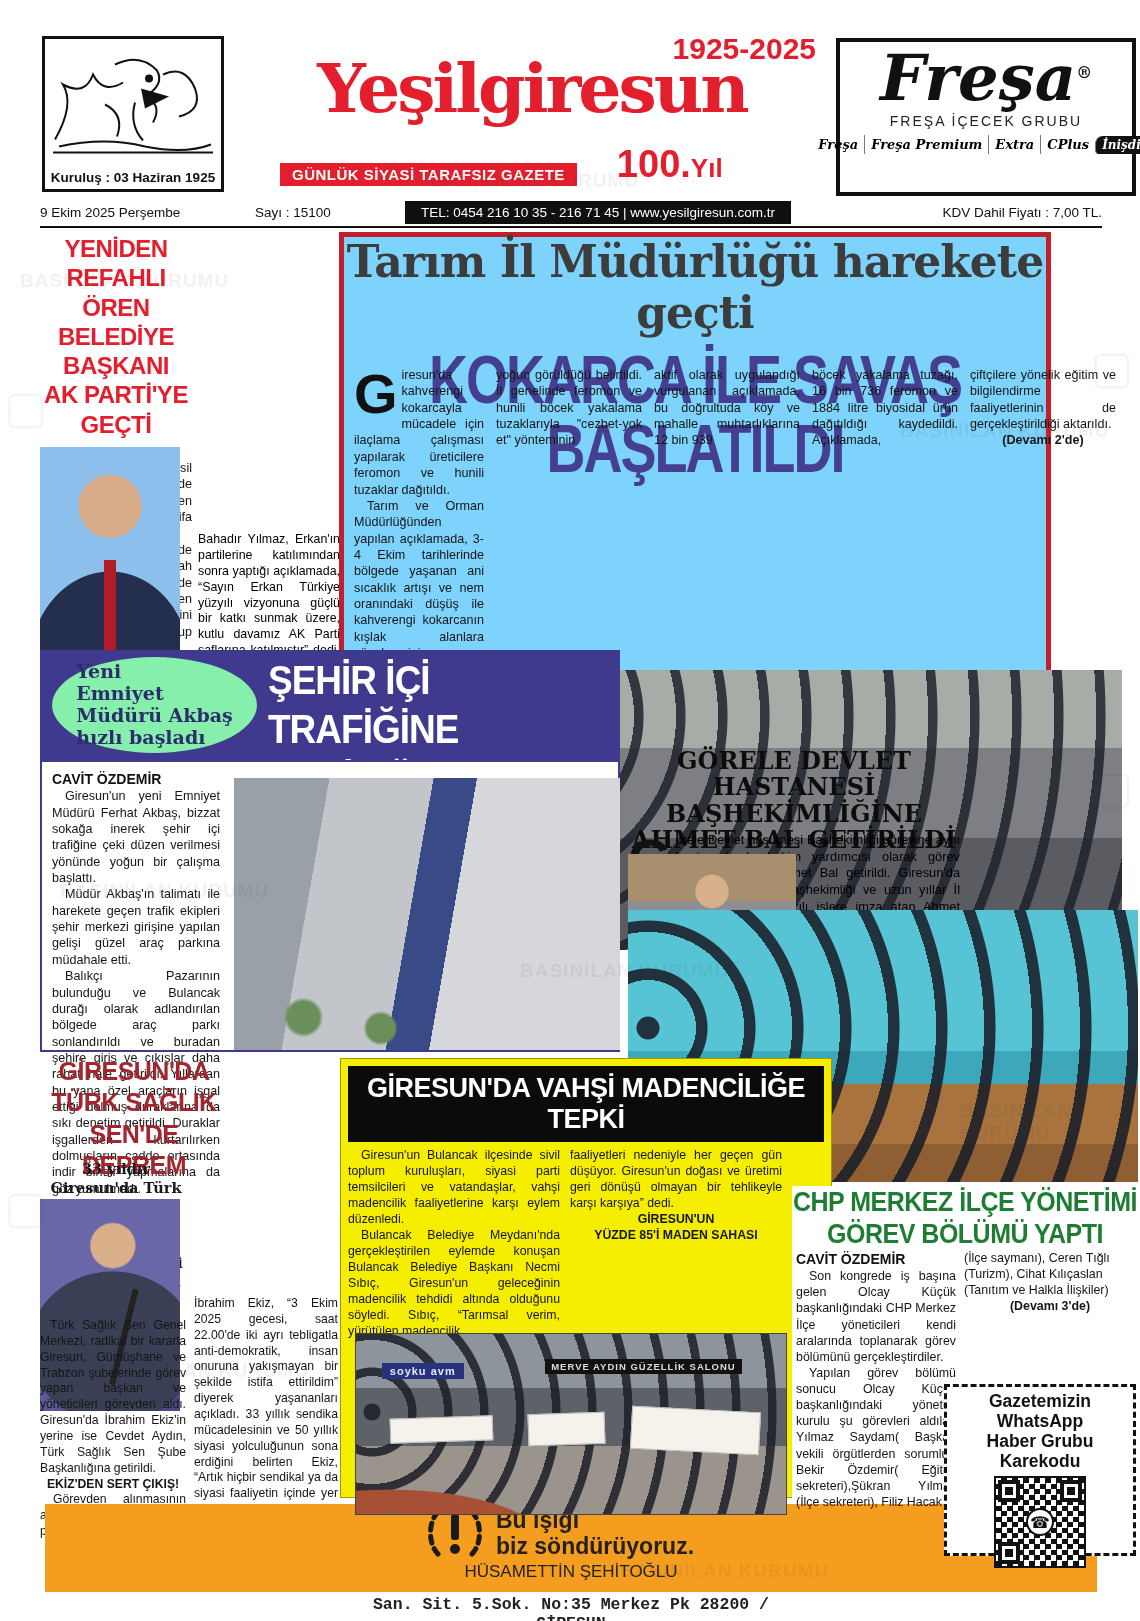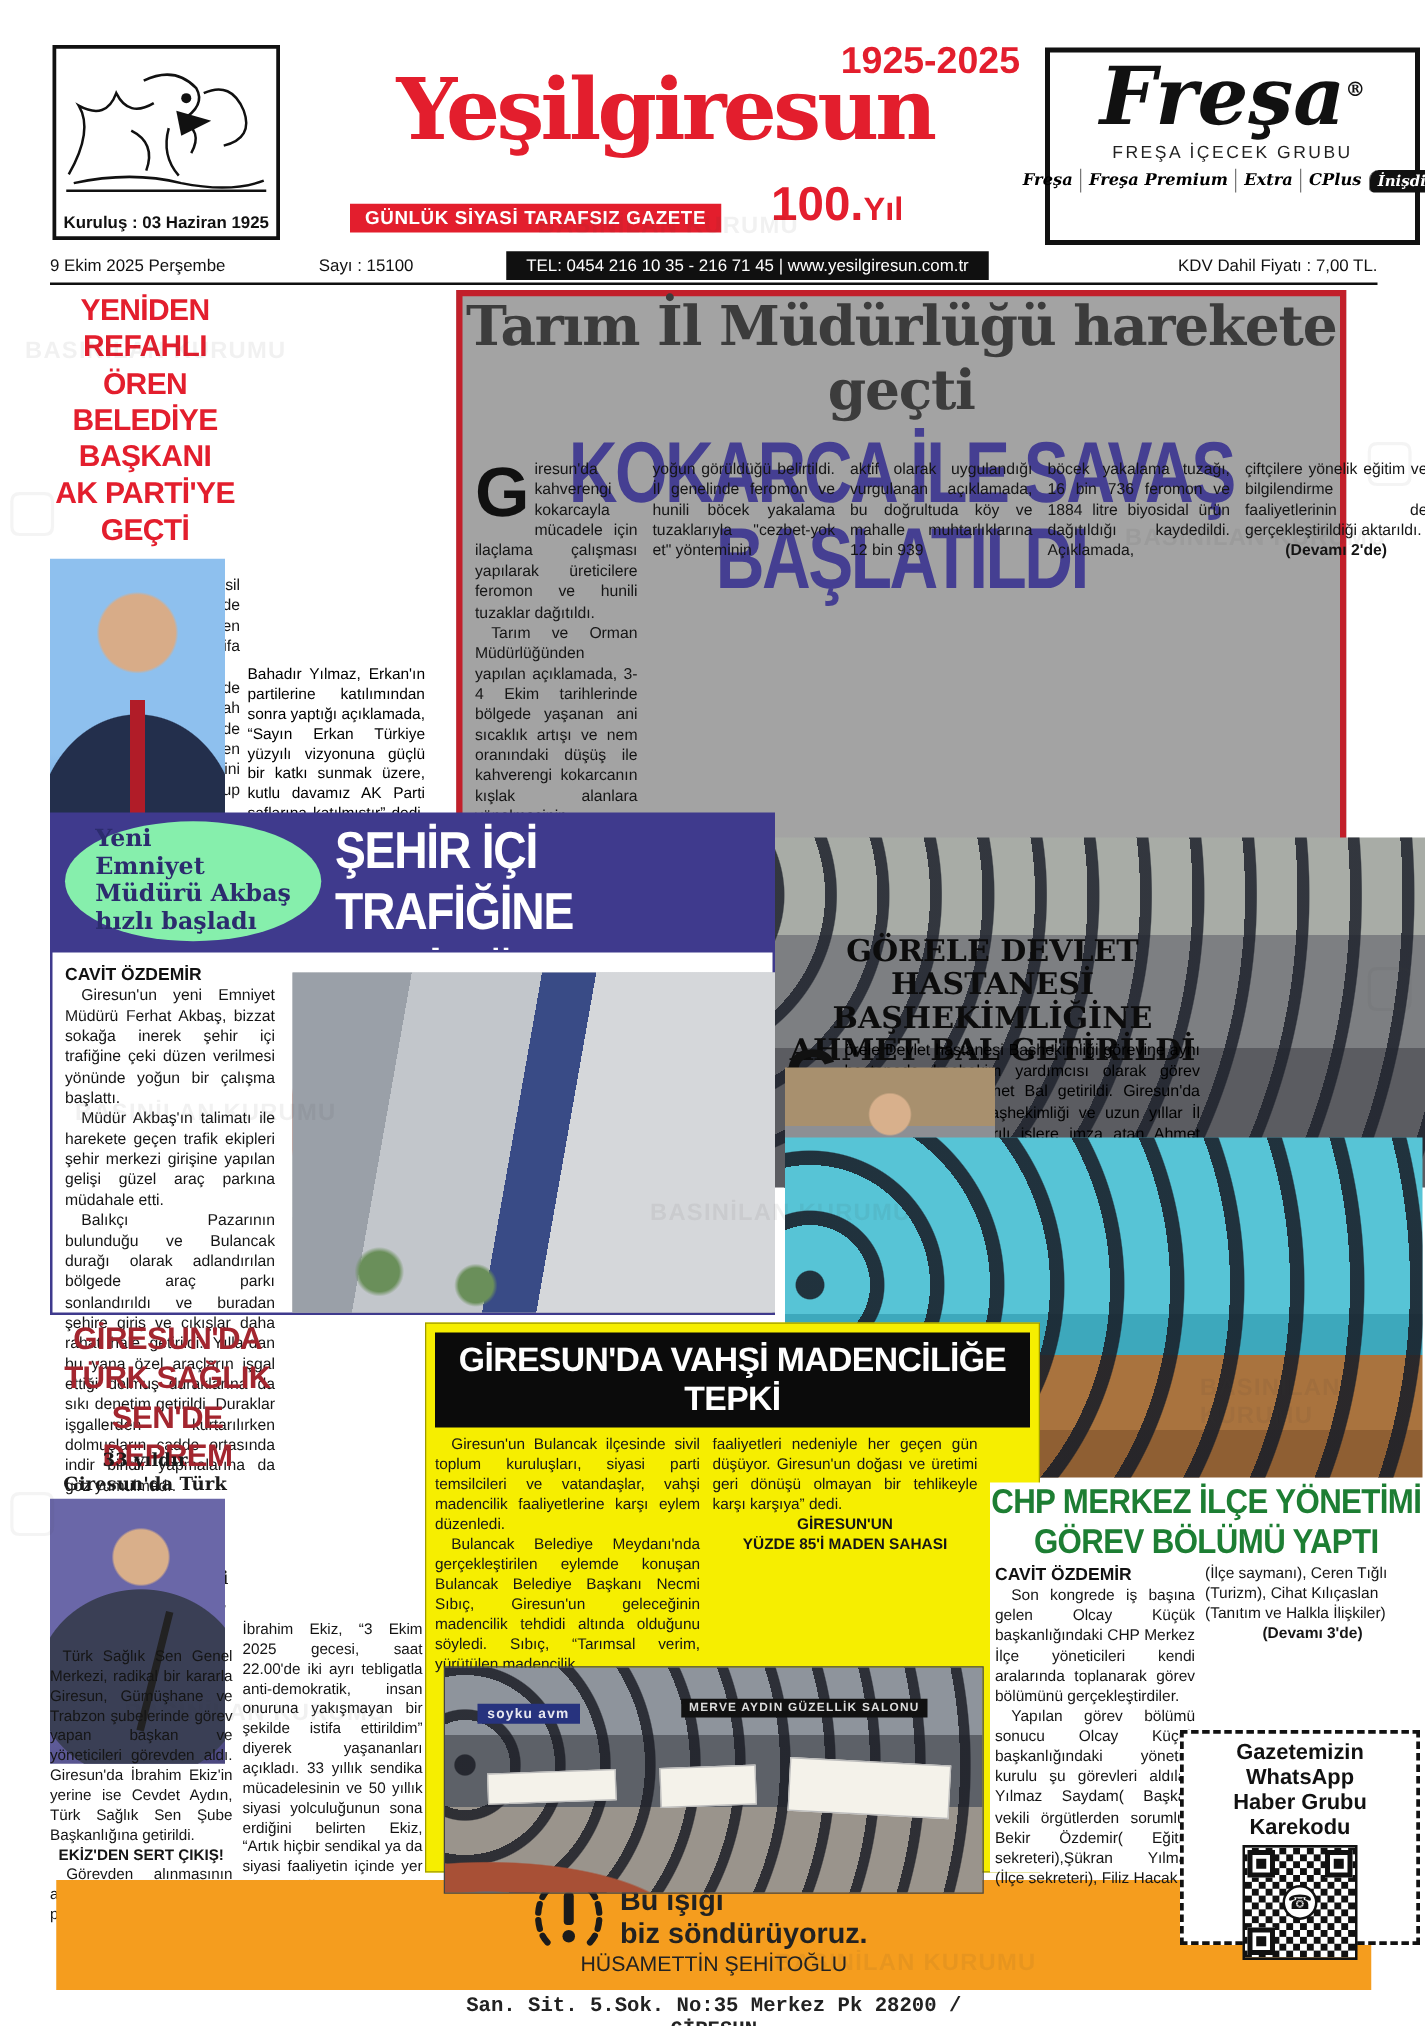--- a/index.html
+++ b/index.html
@@ -49,21 +49,21 @@
   .dropcap { float:left; font-weight:bold; font-size:56px; line-height:.82; padding:4px 4px 0 0; color:#111; font-family:"Liberation Sans",sans-serif; }
 
   
   .yeniden { left:40px; top:234px; width:300px; height:412px; }
   .yeniden-hl { width:152px; text-align:center; color:#e31e2d; font-weight:bold; font-size:24px; line-height:1.22; letter-spacing:-0.5px; }
   .yeniden-body { position:absolute; left:2px; top:226px; width:150px; }
   .yeniden-photo { position:absolute; right:0; top:8px; width:140px; height:282px; }
   .yeniden-cap { position:absolute; right:0; top:298px; width:142px; font-size:12.4px; line-height:1.28; }
 
   
-  .redbox { left:365px; top:232px; width:712px; height:512px; border:5px solid #c21f2a; background:#a3a3a3; }
+  .redbox { left:339px; top:232px; width:712px; height:512px; border:5px solid #c21f2a; background:#7dd3fc; }
   .kicker { text-align:center; font-family:"DejaVu Serif", serif; font-weight:bold; color:#3c3c3c; font-size:44px; line-height:1.15; letter-spacing:-1px; }
   .kok-hl { text-align:center; color:#453f92; font-weight:bold; font-size:54px; letter-spacing:-2px; line-height:1; transform:scaleY(1.28); transform-origin:top center; margin-top:6px; }
   .kok-col { position:absolute; width:146px; }
   .kok-photo { position:absolute; left:150px; top:218px; width:628px; height:280px; }
 
   
   .sehir-banner { left:40px; top:650px; width:580px; height:110px; background:#3f3a8d; }
   .sehir-oval { position:absolute; left:12px; top:7px; width:205px; height:96px; background:#86efac; border-radius:50%; display:flex; align-items:center; justify-content:center; text-align:left; font-family:"DejaVu Serif", serif; font-weight:bold; font-size:19px; line-height:1.15; color:#2c2c6e; }
   .sehir-hl { position:absolute; left:228px; top:6px; width:348px; color:#fff; font-weight:bold; font-size:37px; line-height:1.2; letter-spacing:-1px; transform:scaleY(1.12); transform-origin:top left; }
   .sehir-box { left:40px; top:760px; width:580px; height:292px; border:2px solid #3f3a8d; background:#fff; padding:8px; }

